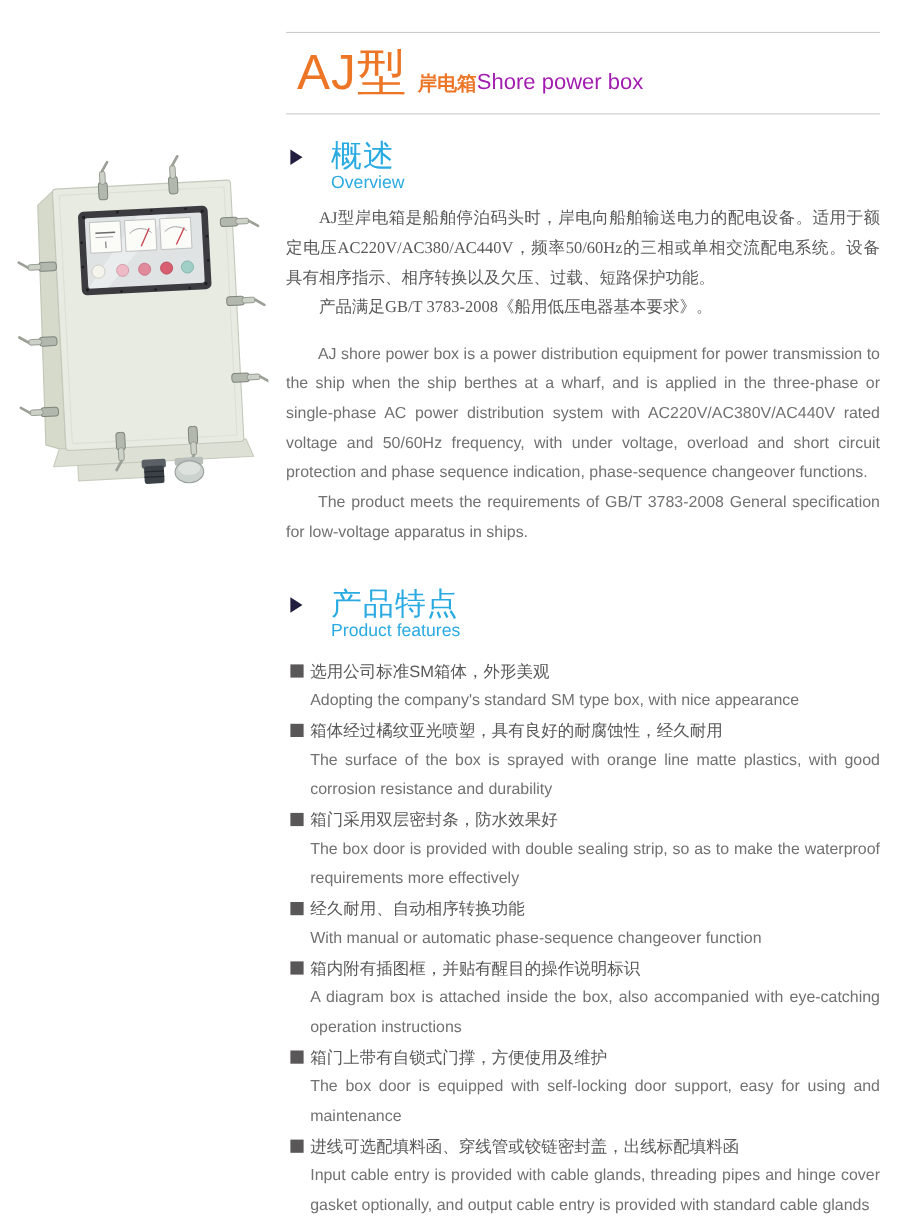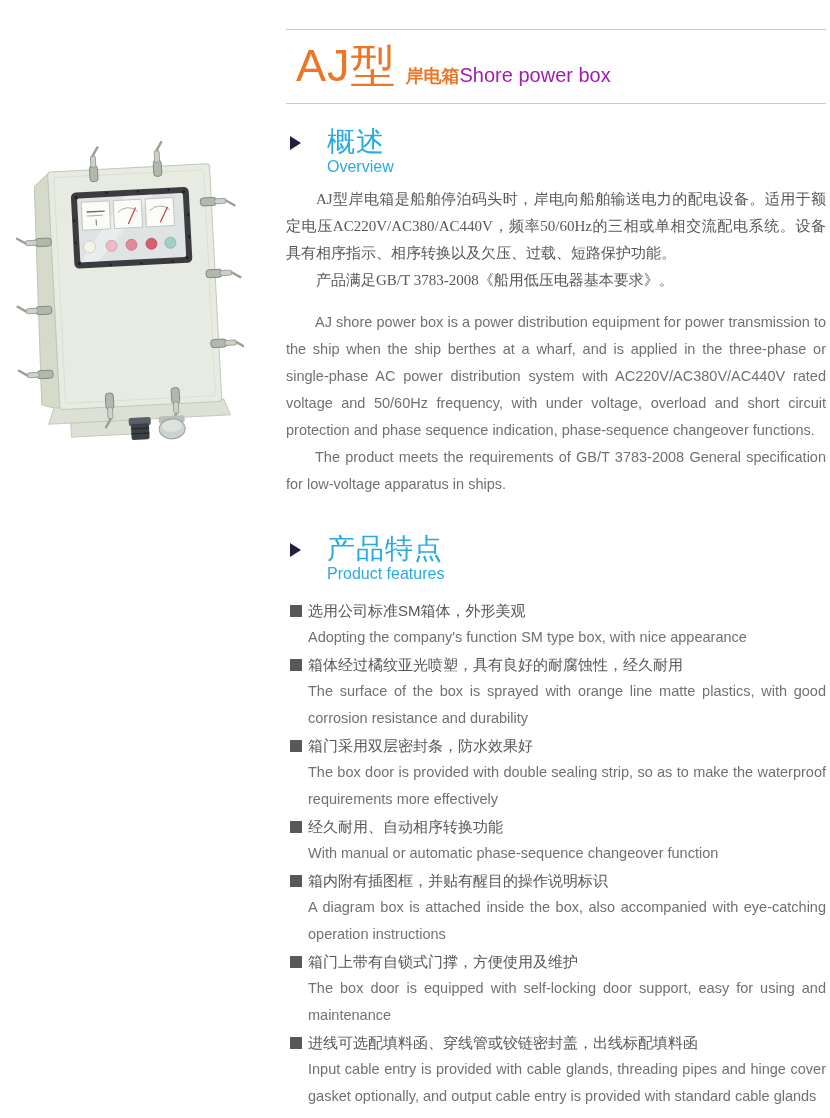--- a/index.html
+++ b/index.html
@@ -1,21 +1,21 @@
 <!DOCTYPE html>
 <html><head>
 <meta charset="utf-8">
 <style>
   html,body{margin:0;padding:0;}
   body{
     width:830px;height:1118px;background:#ffffff;position:relative;overflow:hidden;
     font-family:"Liberation Sans","DejaVu Sans",sans-serif;
     -webkit-font-smoothing:antialiased;
   }
-  .right-col{position:absolute;left:286px;top:0;width:540px;}
+  .right-col{position:absolute;left:260px;top:0;width:540px;}
   .hr{height:1px;background:#c9caca;}
   .hr-top{margin-top:29px;}
 
   
   .title-block{display:flex;align-items:flex-end;padding:15px 0 15px 10px;}
   .model{font-size:45px;line-height:0.95;color:#ec7526;letter-spacing:1px;}
   .name-stack{display:flex;flex-direction:row;margin-left:9px;padding-bottom:2px;}
   .name-zh{font-size:18px;font-weight:bold;color:#ec7526;line-height:20px;}
   .name-en{font-size:20px;color:#a21caf;line-height:19px;}
 
@@ -183,21 +183,21 @@
     <div class="tri"></div>
     <div class="sec-titles">
       <div class="sec-zh">产品特点</div>
       <div class="sec-en">Product features</div>
     </div>
   </div>
 
   <ul class="features">
     <li class="feat">
       <div class="feat-zh"><span class="bullet"></span><span>选用公司标准SM箱体，外形美观</span></div>
-      <div class="feat-en">Adopting the company's function SM type box, with nice appearance</div>
+      <div class="feat-en">Adopting the company's standard SM type box, with nice appearance</div>
     </li>
     <li class="feat">
       <div class="feat-zh"><span class="bullet"></span><span>箱体经过橘纹亚光喷塑，具有良好的耐腐蚀性，经久耐用</span></div>
       <div class="feat-en">The surface of the box is sprayed with orange line matte plastics, with good corrosion resistance and durability</div>
     </li>
     <li class="feat">
       <div class="feat-zh"><span class="bullet"></span><span>箱门采用双层密封条，防水效果好</span></div>
       <div class="feat-en">The box door is provided with double sealing strip, so as to make the waterproof requirements more effectively</div>
     </li>
     <li class="feat">

